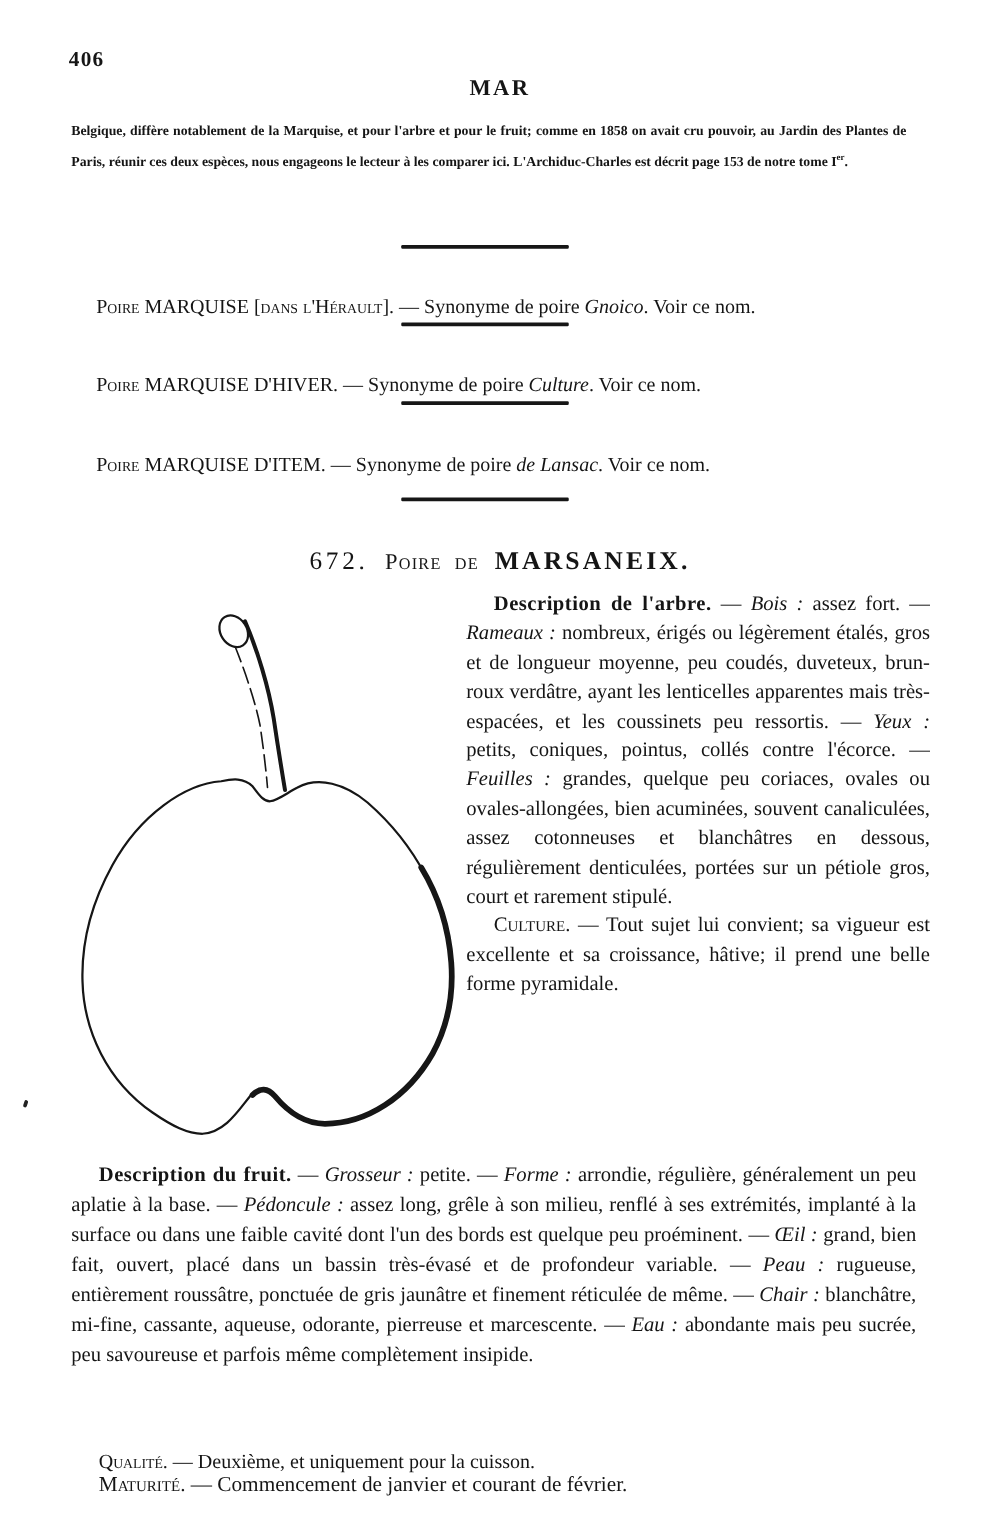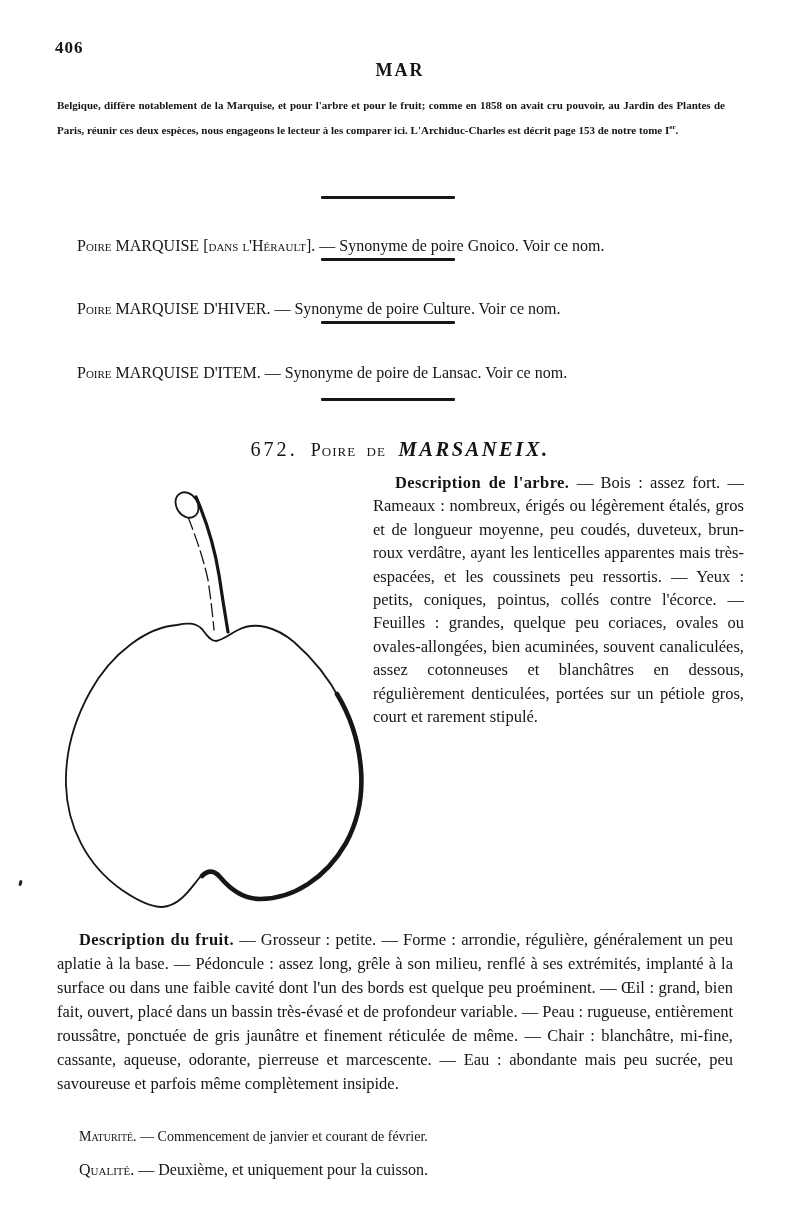--- a/index.html
+++ b/index.html
@@ -5,25 +5,25 @@
   html,body{margin:0;padding:0;}
   body{
     width:800px;height:1220px;position:relative;
     background:#ffffff;color:#151515;
     font-family:"Liberation Serif","DejaVu Serif",serif;
     -webkit-font-smoothing:antialiased;
   }
   .abs{position:absolute;}
   .justify{text-align:justify;text-justify:inter-word;}
   .seg-b{font-weight:700;letter-spacing:.4px;}
-  .seg-i{}
+  .seg-i{font-style:italic;}
   .seg-sc{font-variant:small-caps;}
   .seg-sup{vertical-align:super;font-size:.65em;line-height:0;}
   .seg-num{font-size:1.12em;letter-spacing:3px;}
-  .seg-lg{font-size:1.14em;font-weight:600;letter-spacing:2.5px;font-style:italic;}
+  .seg-lg{font-size:1.14em;font-weight:600;letter-spacing:2.5px;}
 
   #page-number{left:55px;top:38px;font-size:17px;font-weight:700;letter-spacing:1px;}
   #running-head{left:0;right:0;top:40px;text-align:center;font-size:18px;font-weight:700;letter-spacing:2px;margin-top:20px;}
 
   #intro{left:57px;top:82px;width:668px;font-size:11px;line-height:24.5px;font-weight:bold;}
 
   .rule{height:3px;background:#161616;left:321px;width:134px;border-radius:1px;}
   #rule-1{top:196px;}
   #rule-2{top:258px;}
   #rule-3{top:321px;}
@@ -37,21 +37,21 @@
   #entry-heading{left:0;right:0;top:438px;text-align:center;font-size:18px;letter-spacing:1px;word-spacing:5px;}
 
   #pear-figure{left:50px;top:480px;}
 
   #tree-column{left:373px;top:471px;width:371px;font-size:16.5px;line-height:23.4px;}
   #tree-paragraph{text-indent:22px;}
   #fertility-line{margin-top:5px;text-indent:22px;}
   #culture-paragraph{text-indent:22px;}
 
   #fruit-paragraph{left:57px;top:928px;width:676px;font-size:16.5px;line-height:24px;text-indent:22px;}
-  #maturity-line{left:57px;top:1129px;width:676px;font-size:14px;text-indent:22px;}
+  #maturity-line{left:57px;top:1178px;width:676px;font-size:17px;text-indent:22px;}
   #quality-line{left:57px;top:1161px;width:676px;font-size:16px;text-indent:22px;}
 
   #ink-speck{left:19px;top:880px;width:3px;height:6px;background:#222;border-radius:2px;transform:rotate(18deg);}
 </style>
 </head>
 <body>
 
 <div id="page-number" class="abs">406</div>
 <div id="running-head" class="abs">MAR</div>
 
@@ -102,19 +102,20 @@
 
   <path d="M 146,17 C 156,40 165,70 169,95 C 173,122 176,140 178,152" fill="none" stroke="#161616" stroke-width="3.2" stroke-linecap="round"></path>
 
   <ellipse cx="137" cy="25" rx="10.5" ry="13.5" transform="rotate(-33 137 25)" fill="#ffffff" stroke="#161616" stroke-width="1.8"></ellipse>
 </svg>
 
 <div id="ink-speck" class="abs"></div>
 
 <div id="tree-column" class="abs">
   <p id="tree-paragraph" class="justify" style="margin:0;"><span class="seg-b">Description de l'arbre.</span><span> — </span><span class="seg-i">Bois :</span><span> assez fort. — </span><span class="seg-i">Rameaux :</span><span> nombreux, érigés ou légèrement étalés, gros et de longueur moyenne, peu coudés, duveteux, brun-roux verdâtre, ayant les lenticelles apparentes mais très-espacées, et les coussinets peu ressortis. — </span><span class="seg-i">Yeux :</span><span> petits, coniques, pointus, collés contre l'écorce. — </span><span class="seg-i">Feuilles :</span><span> grandes, quelque peu coriaces, ovales ou ovales-allongées, bien acuminées, souvent canaliculées, assez cotonneuses et blanchâtres en dessous, régulièrement denticulées, portées sur un pétiole gros, court et rarement stipulé.</span></p>
+  <p id="culture-paragraph" class="justify" style="margin:0;"><span class="seg-sc">Culture</span><span>. — Tout sujet lui convient; sa vigueur est excellente et sa croissance, hâtive; il prend une belle forme pyramidale.</span></p>
 </div>
 
 <p id="fruit-paragraph" class="abs justify" style="margin:0;"><span class="seg-b">Description du fruit.</span><span> — </span><span class="seg-i">Grosseur :</span><span> petite. — </span><span class="seg-i">Forme :</span><span> arrondie, régulière, généralement un peu aplatie à la base. — </span><span class="seg-i">Pédoncule :</span><span> assez long, grêle à son milieu, renflé à ses extrémités, implanté à la surface ou dans une faible cavité dont l'un des bords est quelque peu proéminent. — </span><span class="seg-i">Œil :</span><span> grand, bien fait, ouvert, placé dans un bassin très-évasé et de profondeur variable. — </span><span class="seg-i">Peau :</span><span> rugueuse, entièrement roussâtre, ponctuée de gris jaunâtre et finement réticulée de même. — </span><span class="seg-i">Chair :</span><span> blanchâtre, mi-fine, cassante, aqueuse, odorante, pierreuse et marcescente. — </span><span class="seg-i">Eau :</span><span> abondante mais peu sucrée, peu savoureuse et parfois même complètement insipide.</span></p>
 
 <p id="maturity-line" class="abs" style="margin:0;"><span class="seg-sc">Maturité</span><span>. — Commencement de janvier et courant de février.</span></p>
 
 <p id="quality-line" class="abs" style="margin:0;"><span class="seg-sc">Qualité</span><span>. — Deuxième, et uniquement pour la cuisson.</span></p>
 
 </body></html>

